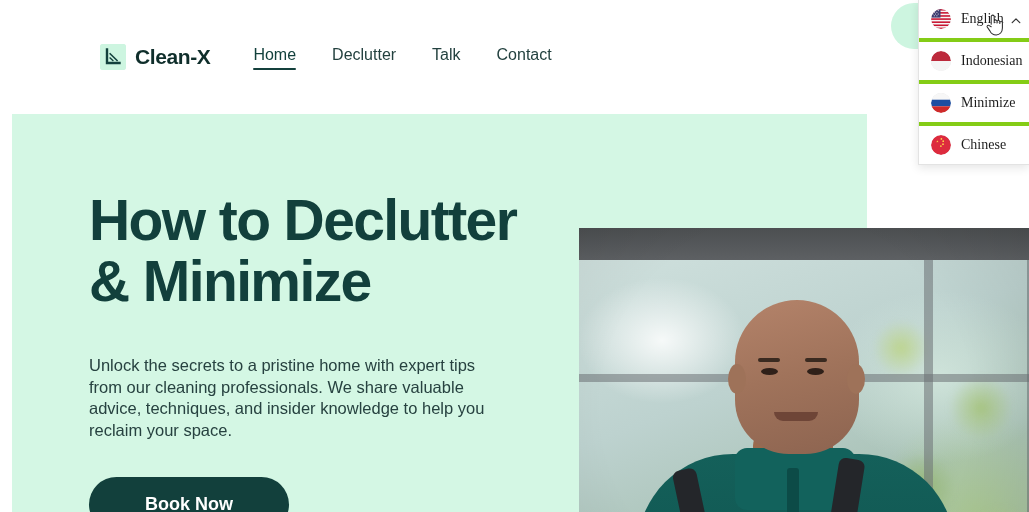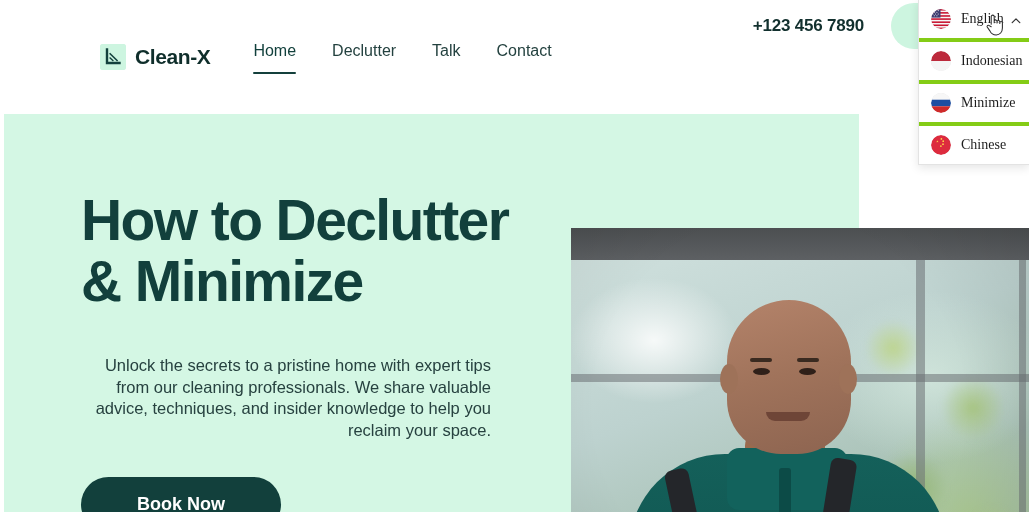--- a/index.html
+++ b/index.html
@@ -25,21 +25,21 @@
   }
   .brand-mark svg { position: absolute; inset: 0; }
   .brand-name {
     font-size: 21px; font-weight: 700; color: #0f2e2b;
     letter-spacing: -0.4px; white-space: nowrap; text-align: center;
   }
 
   .nav { display: flex; align-items: center; gap: 36px; margin-left: 43px; }
   .nav-link {
     font-size: 16px; color: #23413f; white-space: nowrap;
-    padding-bottom: 12px; position: relative; cursor: pointer;
+    padding-bottom: 4px; position: relative; cursor: pointer;
   }
   .nav-link.active { color: #12403c; }
   .nav-link.active::after {
     content: ""; position: absolute; left: 0; right: 0; bottom: -2px;
     height: 2.5px; background: #14403c; border-radius: 2px;
   }
 
   .header-right {
     margin-left: auto; display: flex; align-items: center; height: 100%;
   }
@@ -81,31 +81,31 @@
     position: absolute; right: 7px; top: 50%; transform: translateY(-50%);
     width: 12px; height: 12px;
   }
   .cursor-hand {
     position: absolute; left: 66px; top: 13px; width: 19px; height: 24px;
     pointer-events: none; z-index: 60;
   }
 
   
   .hero {
-    position: absolute; top: 114px; left: 4px;
+    position: absolute; top: 114px; left: 12px;
     width: 855px; height: 398px; background: #d4f7e4;
   }
   .hero-text { position: absolute; left: 77px; top: 76px; width: 470px; }
   .headline {
     font-size: 57px; font-weight: 700; line-height: 61px;
     color: #12403c; letter-spacing: -1.6px; white-space: pre-line;
   }
   .subcopy {
     margin-top: 43px; font-size: 16.5px; line-height: 21.5px;
-    color: #274240; width: 410px; white-space: pre-line; text-align: right;
+    color: #274240; width: 410px; white-space: pre-line;
   }
   .btn-book {
     margin-top: 36px; background: #12403c; color: #ffffff;
     font-size: 18px; font-weight: 700; font-family: inherit;
     border: none; border-radius: 999px; padding: 17px 56px;
     cursor: pointer; white-space: nowrap;
   }
 
   
   .hero-photo {
@@ -201,21 +201,20 @@
     </a>
 
     <nav class="nav">
       <a class="nav-link active">Home</a>
       <a class="nav-link">Declutter</a>
       <a class="nav-link">Talk</a>
       <a class="nav-link">Contact</a>
     </nav>
 
     <div class="header-right">
-      <span class="phone">+123 456 7890</span>
       <button class="cta-talk">Let's Talk</button>
     </div>
   </header>
 
   <div class="lang-wrap">
 
     <div class="lang-row">
       <span class="flag">
         <svg viewBox="0 0 20 20" width="20" height="20" aria-hidden="true">
           <clipPath id="cUS">

